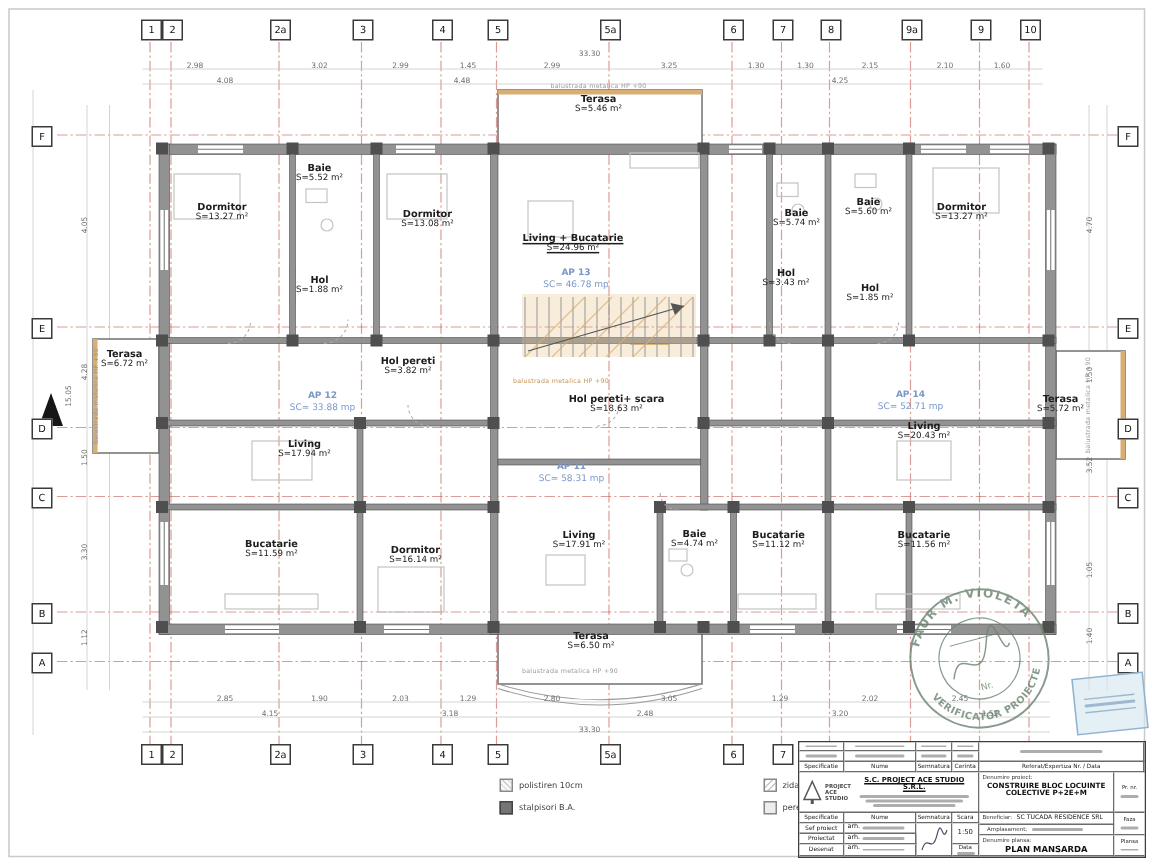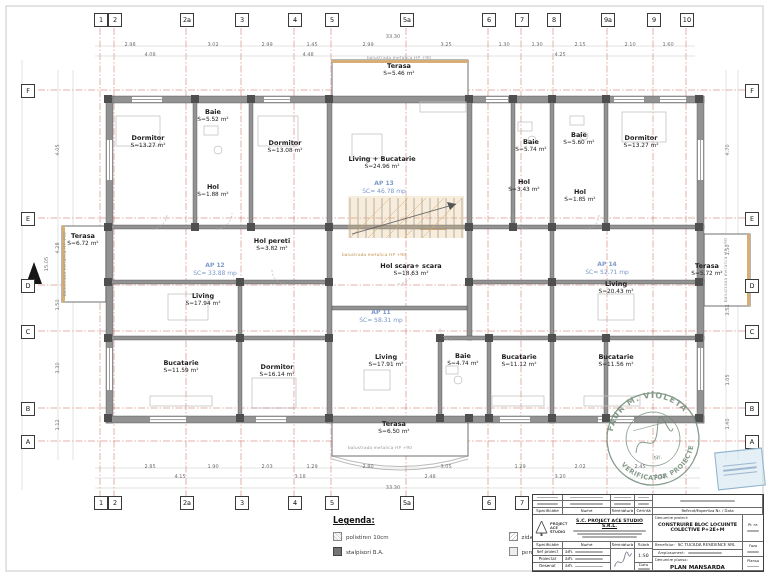--- a/index.html
+++ b/index.html
@@ -312,21 +312,21 @@
         <div class="ra">S=13.08 m²</div>
       </div>
       <div class="room" style="left: 213px; top: 191px;">
         <div class="rn">Hol</div>
         <div class="ra">S=1.88 m²</div>
       </div>
       <div class="room" style="left: 399px; top: 70px;">
         <div class="rn">Terasa</div>
         <div class="ra">S=5.46 m²</div>
       </div>
-      <div class="room" style="left: 382px; top: 163px;">
+      <div class="room" style="left: 382px; top: 163px; text-decoration: underline;">
         <div class="rn">Living + Bucatarie</div>
         <div class="ra">S=24.96 m²</div>
       </div>
       <div class="room" style="left: 531px; top: 146px;">
         <div class="rn">Baie</div>
         <div class="ra">S=5.74 m²</div>
       </div>
       <div class="room" style="left: 524px; top: 186px;">
         <div class="rn">Hol</div>
         <div class="ra">S=3.43 m²</div>
@@ -345,21 +345,21 @@
       </div>
       <div class="room" style="left: 83px; top: 240px;">
         <div class="rn">Terasa</div>
         <div class="ra">S=6.72 m²</div>
       </div>
       <div class="room" style="left: 272px; top: 245px;">
         <div class="rn">Hol pereti</div>
         <div class="ra">S=3.82 m²</div>
       </div>
       <div class="room" style="left: 411px; top: 270px;">
-        <div class="rn">Hol scara+ scara</div>
+        <div class="rn">Hol pereti+ scara</div>
         <div class="ra">S=18.63 m²</div>
       </div>
       <div class="room" style="left: 203px; top: 300px;">
         <div class="rn">Living</div>
         <div class="ra">S=17.94 m²</div>
       </div>
       <div class="room" style="left: 616px; top: 288px;">
         <div class="rn">Living</div>
         <div class="ra">S=20.43 m²</div>
       </div>
@@ -453,21 +453,20 @@
       <div class="dim" style="left: 727px; top: 380px; transform: translate(-50%, -50%) rotate(-90deg);">1.05</div>
       <div class="dim" style="left: 727px; top: 424px; transform: translate(-50%, -50%) rotate(-90deg);">1.40</div>
       <div class="ann" style="left: 399px; top: 57px; color: rgb(154, 154, 154);">balustrada metalica HP +90</div>
       <div class="ann" style="left: 380px; top: 447px; color: rgb(154, 154, 154);">balustrada metalica HP +90</div>
       <div class="ann" style="left: 64px; top: 264px; color: rgb(154, 154, 154); transform: translate(-50%, -50%) rotate(-90deg);">balustrada metalica HP +90</div>
       <div class="ann" style="left: 725px; top: 270px; color: rgb(154, 154, 154); transform: translate(-50%, -50%) rotate(-90deg);">balustrada metalica HP +90</div>
       <div class="ann" style="left: 374px; top: 254px; color: rgb(196, 148, 85);">balustrada metalica HP +90</div>
     </div>
 
   <div id="legend">
-    <div class="lg-t">Legenda:</div>
     <div class="lg-g">
       <div class="lg-i">
           <span class="sw sw0"></span>
           <span>polistiren 10cm</span>
         </div>
       <div class="lg-i">
           <span class="sw sw1"></span>
           <span>stalpisori B.A.</span>
         </div>
       <div class="lg-i">

